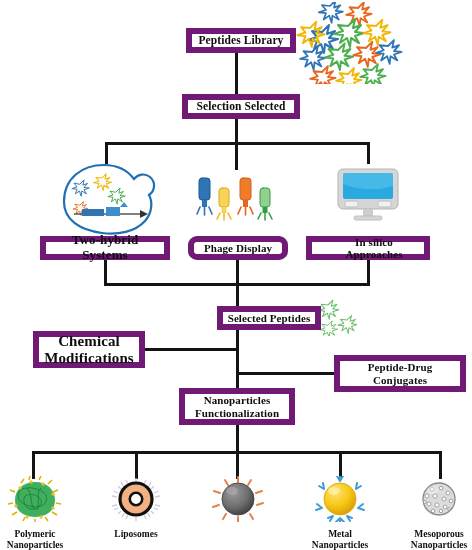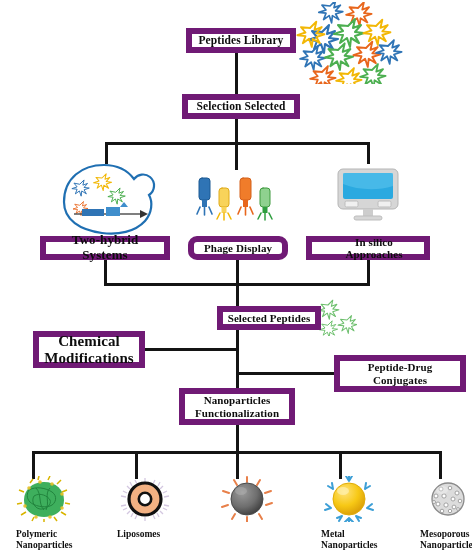--- a/index.html
+++ b/index.html
@@ -12,21 +12,21 @@
     border:6px solid #701a75;display:flex;align-items:center;justify-content:center;
     text-align:center;font-weight:bold;color:#0d0d0d;line-height:1.12;
     letter-spacing:.1px;
   }
   .box span{display:block;padding:0 4px;}
   .conn{position:absolute;background:#141414;}
   .vline{width:3px;}
   .hline{height:3px;}
 
   
-  .np{position:absolute;margin-left:16px;}
+  .np{position:absolute;text-align:center;}
   .np .cap{
     font-family:"Liberation Serif","DejaVu Serif",serif;
     font-weight:bold;font-size:9.5px;color:#101010;line-height:1.18;margin-top:3px;
     white-space:pre-line;
   }
   .icon-wrap{position:relative;margin:0 auto;}
 
   
   .pep{position:absolute;}
 

